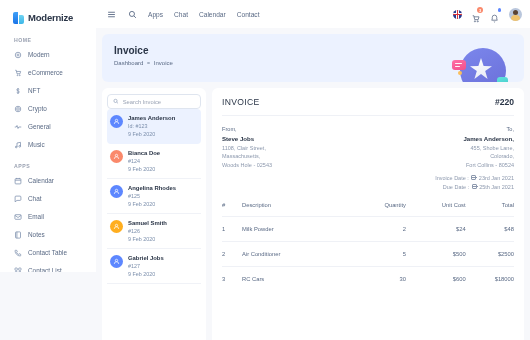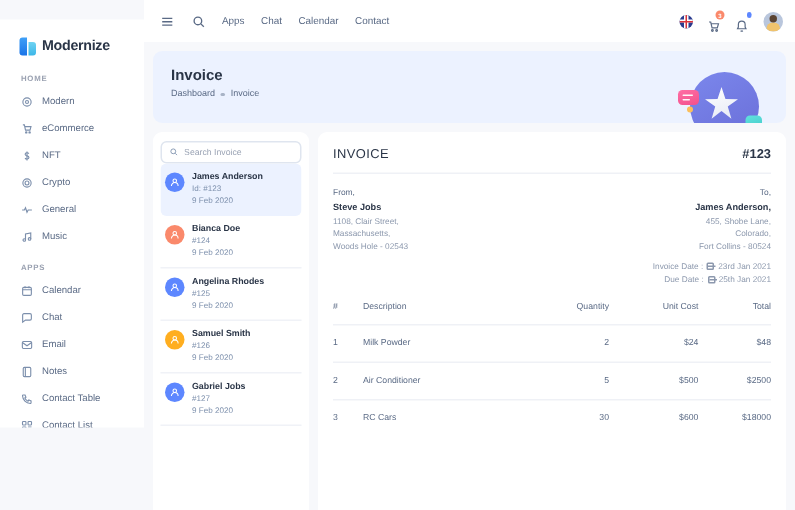--- a/index.html
+++ b/index.html
@@ -8,21 +8,21 @@
     font-family: "Liberation Sans", sans-serif;
     background: #F7F8FB;
     overflow: hidden;
   }
   .app { display: flex; width: 530px; height: 340px; }
 
   
   .sidebar {
     width: 96px; height: 272px; background: #FFFFFF;
     flex: 0 0 96px; padding: 0 6px;
-    overflow: hidden; position: relative; margin-top: 13px;
+    overflow: hidden; position: relative;
   }
   .brand { display: flex; align-items: center; gap: 4px; padding: 7px 0 0 7px; height: 28px; }
   .brand-mark { width: 11px; height: 12px; position: relative; }
   .brand-mark i { position: absolute; bottom: 0; width: 5px; border-radius: 1px 1px 0 0; display:block;}
   .brand-mark i.a { left: 0; height: 12px; background: linear-gradient(180deg,#3FA0F7,#1A74E8); border-radius:2px 0 0 2px;}
   .brand-mark i.b { left: 5.5px; height: 9px; background: linear-gradient(180deg,#6FD3F2,#3CB6E8); border-radius:0 2px 2px 0;}
   .brand-name { font-size: 9.5px; font-weight: bold; color: #2A3547; letter-spacing: -0.2px; }
 
   .nav-section { font-size: 5.2px; font-weight: bold; color: #9AA1B1;
      letter-spacing: .5px; padding: 9px 0 3px 8px; }
@@ -420,21 +420,21 @@
                   <div class="id">#127</div>
                   <div class="dt">9 Feb 2020</div>
                 </div>
               </div>
             </div>
         </section>
 
         <section class="detail-card">
           <div class="detail-head">
             <span class="t">INVOICE</span>
-            <span class="n">#123</span>
+            <span class="n">#220</span>
           </div>
 
           <div class="addr-grid">
             <div class="addr">
               <div class="lab">From,</div>
               <div class="who">Steve Jobs</div>
               <div class="ln">1108, Clair Street,</div>
               <div class="ln">Massachusetts,</div>
               <div class="ln">Woods Hole - 02543</div>
             </div>

